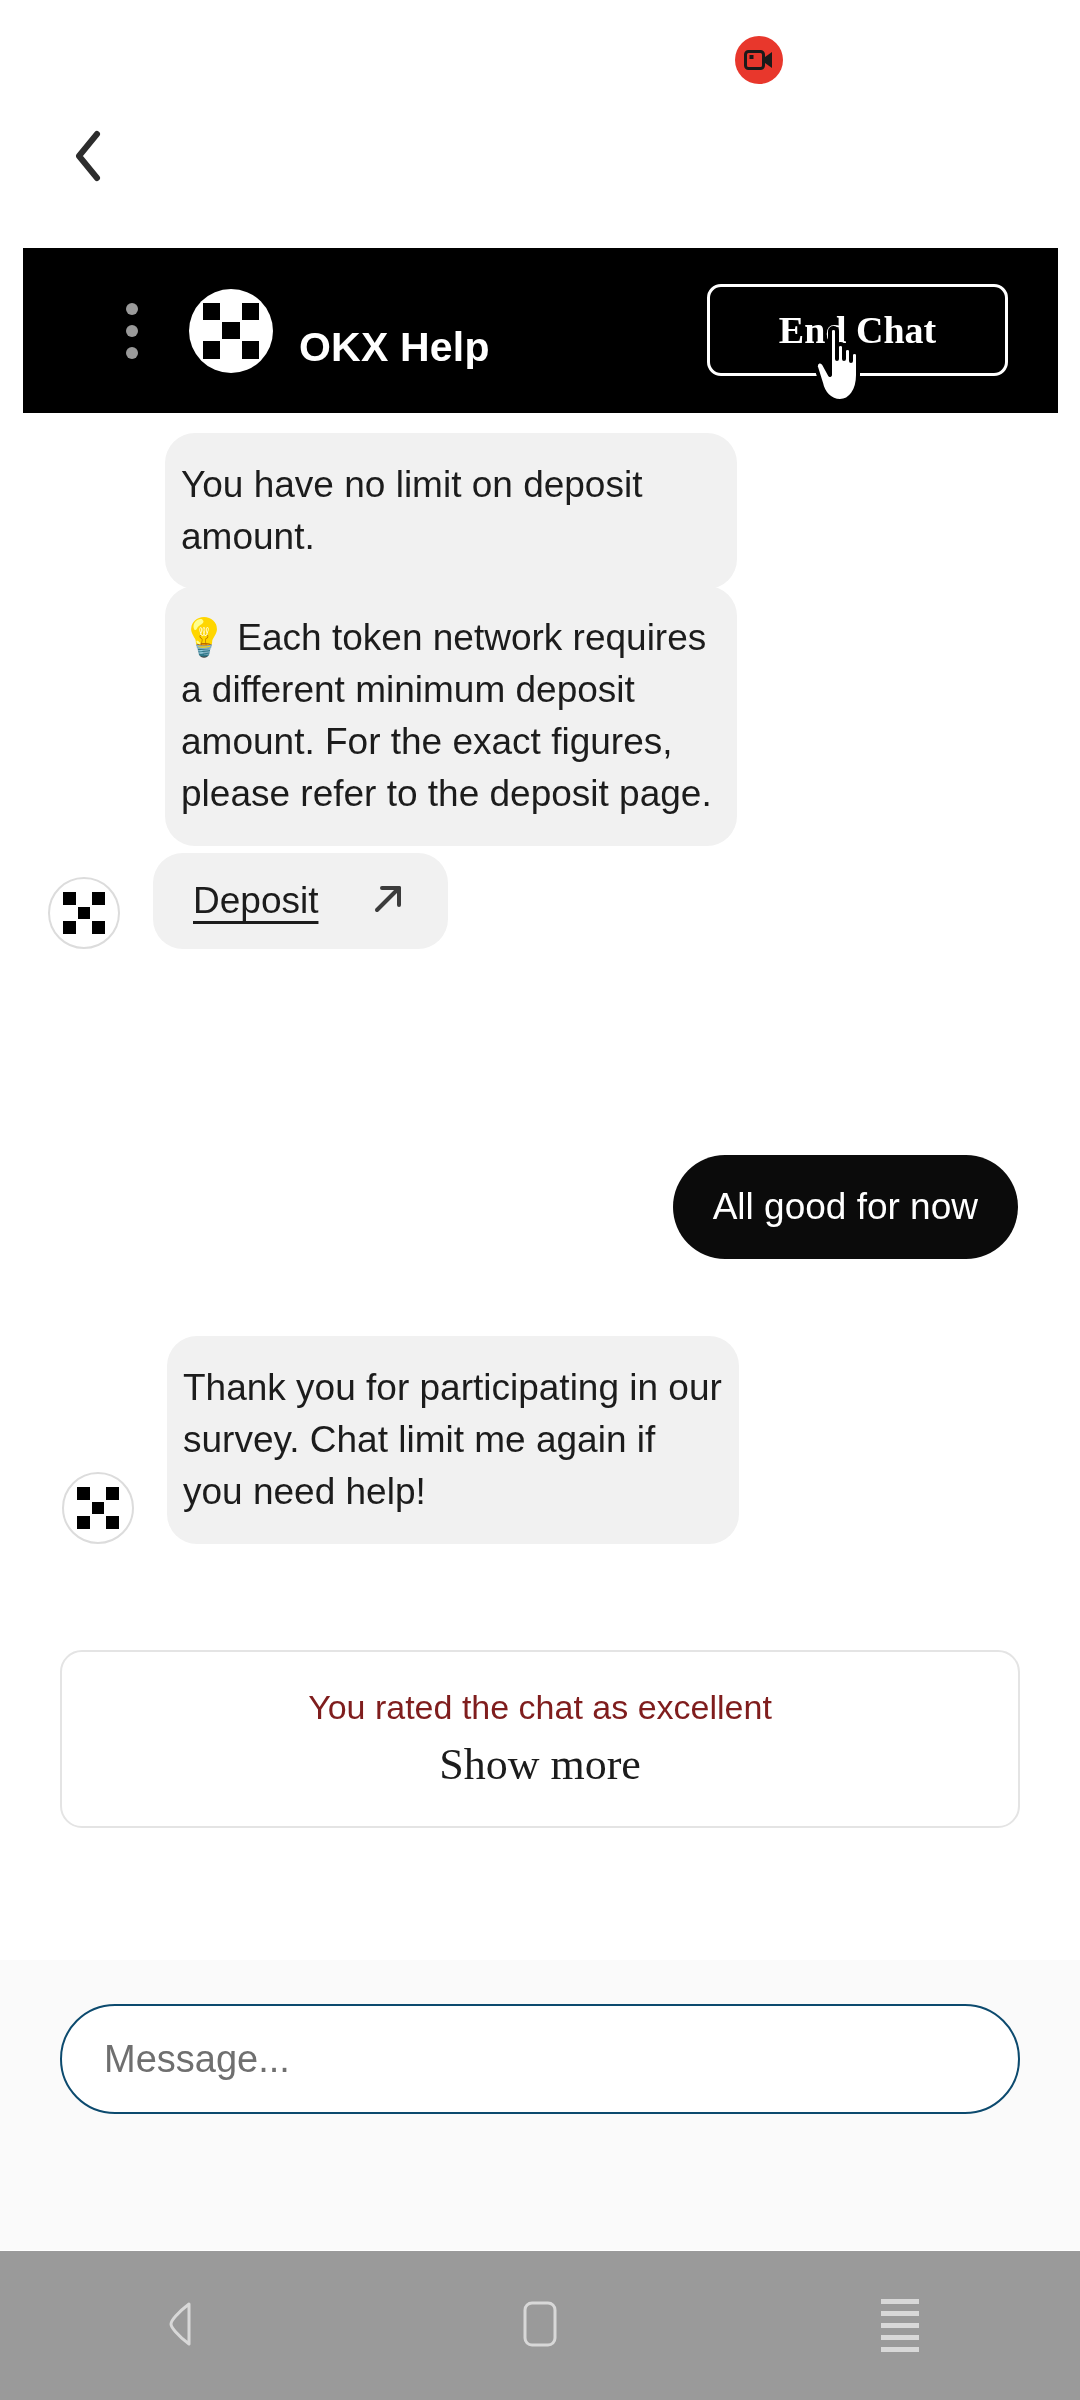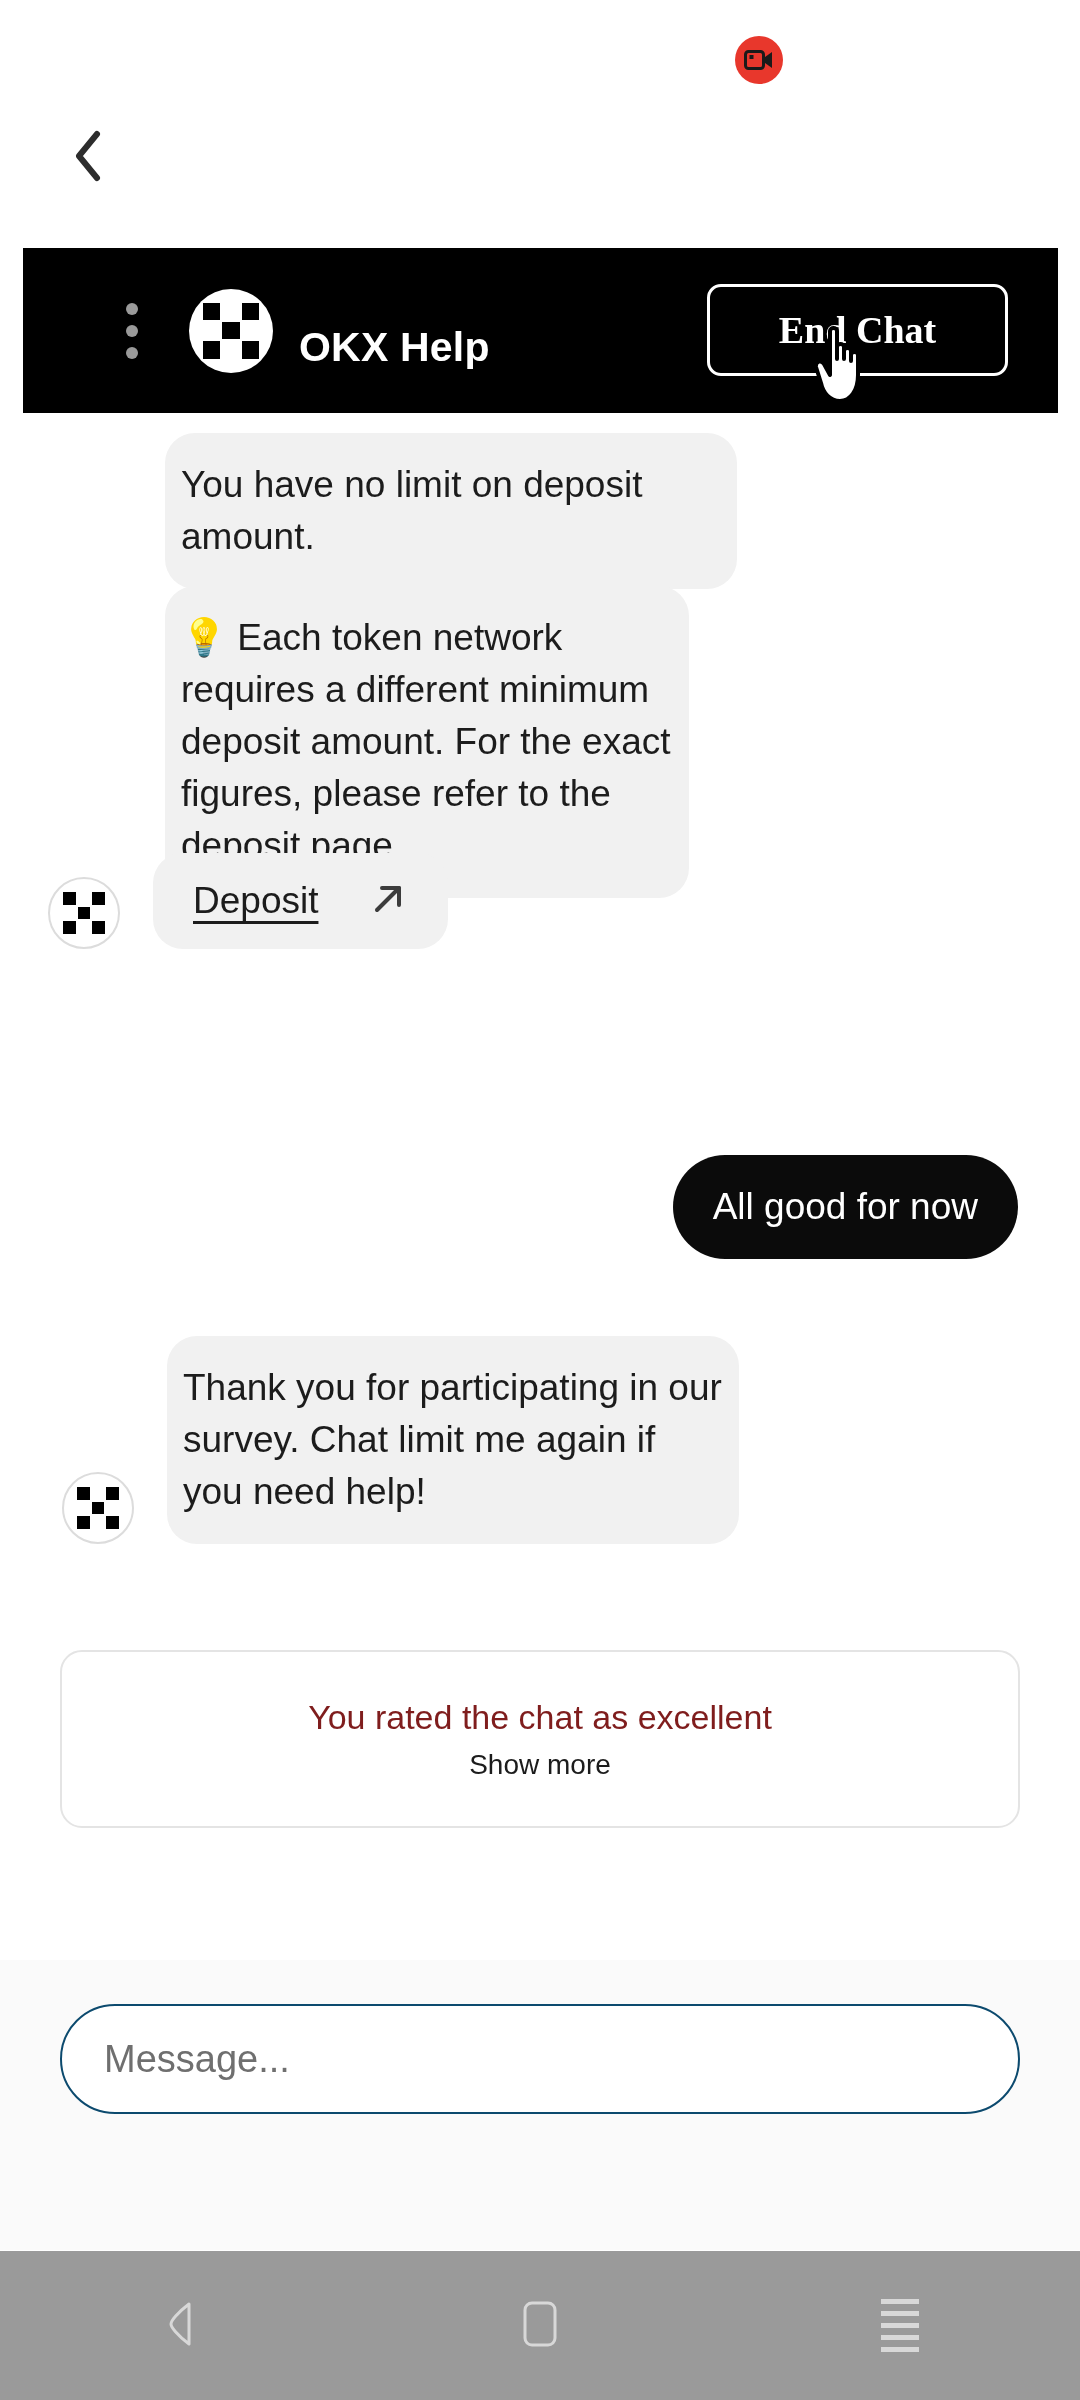--- a/index.html
+++ b/index.html
@@ -171,21 +171,21 @@
     border-radius: 52px;
     color: #ffffff;
     font-size: 37px;
     line-height: 52px;
     padding: 26px 40px;
     font-weight: normal;
   }
 
   
   #msg-no-limit { left: 165px; top: 20px; width: 572px; }
-  #msg-token-network { left: 165px; top: 173px; width: 524px; }
+  #msg-token-network { left: 165px; top: 173px; width: 572px; }
   #msg-deposit-link {
     left: 48px; top: 440px;
   }
   #deposit-chip {
     background: #f1f1f1;
     border-radius: 30px;
     margin-left: 33px;
     padding: 26px 40px;
     display: flex;
     align-items: center;
@@ -218,21 +218,22 @@
     align-items: center;
     justify-content: center;
     gap: 12px;
   }
   #rating-text {
     color: #7f1d1d;
     font-size: 34px;
   }
   #show-more-button {
     color: #1c1c1c;
-    font-size: 28px;
+    font-size: 44px;
+    font-family: Liberation Serif, serif;
   }
 
   
   #composer-panel {
     position: absolute;
     left: 0;
     top: 1960px;
     width: 1080px;
     height: 290px;
     background: #fafafa;

